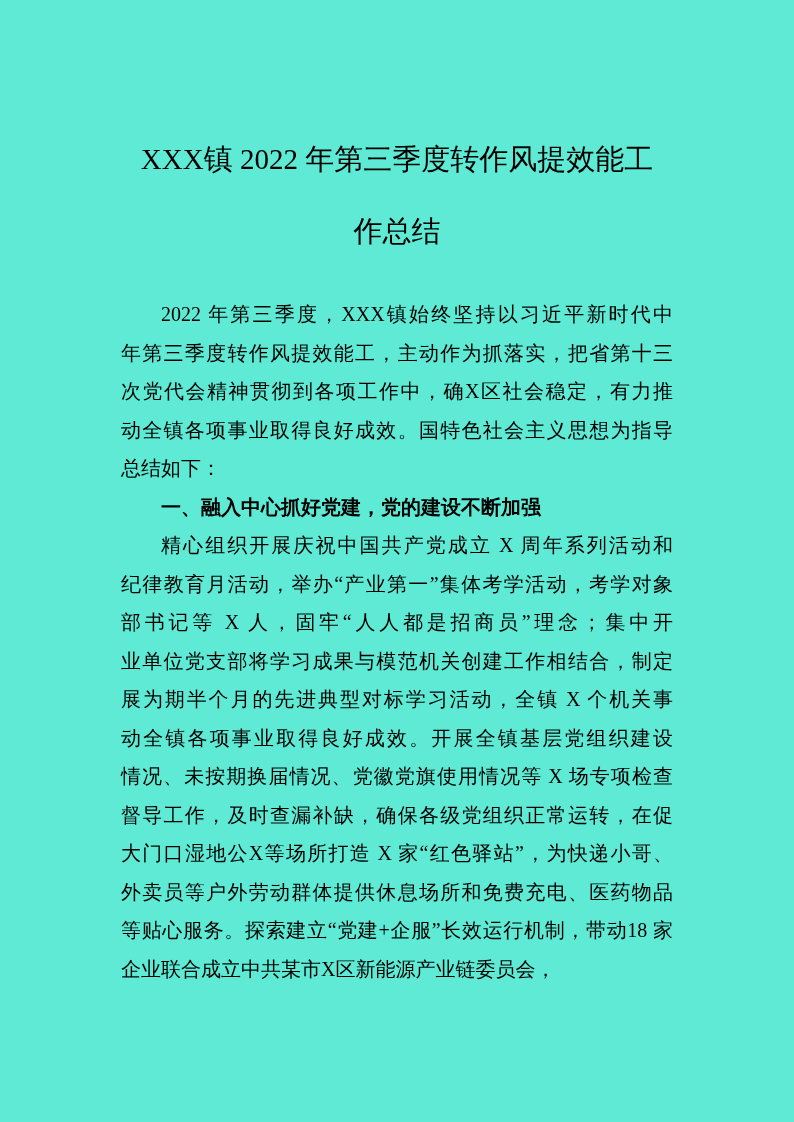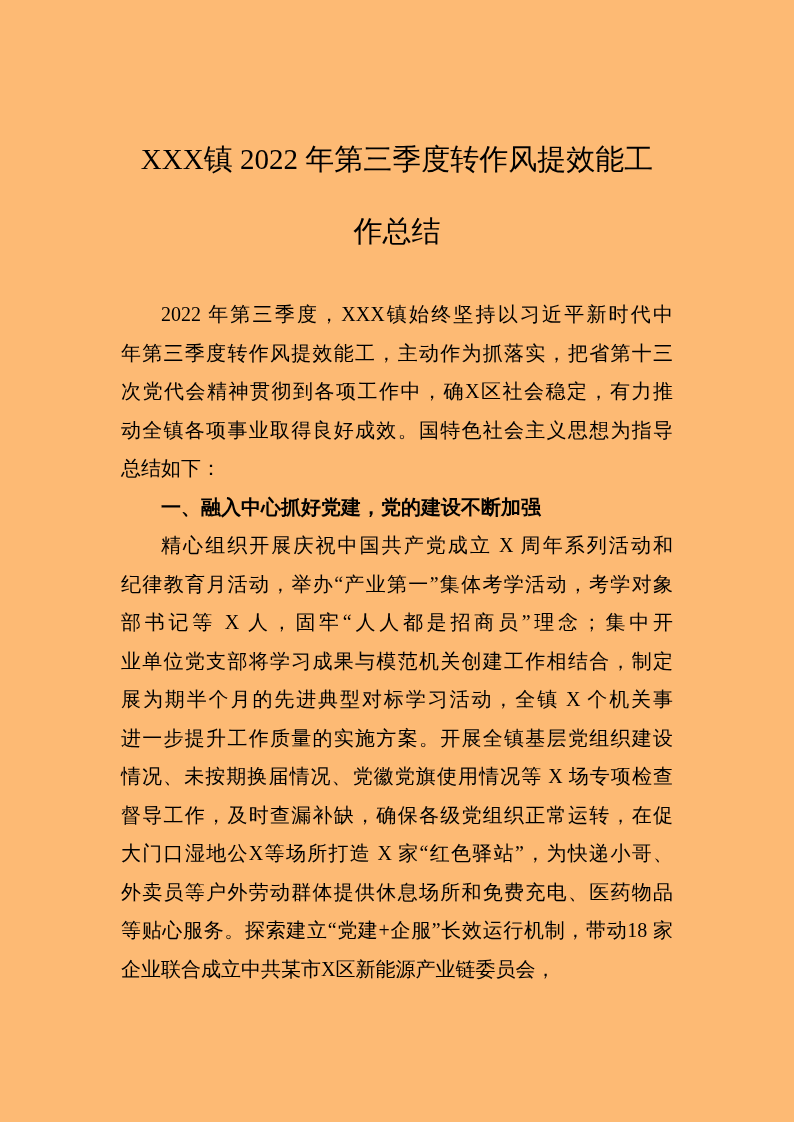--- a/index.html
+++ b/index.html
@@ -4,21 +4,21 @@
 <style>
   html, body {
     margin: 0;
     padding: 0;
     background: #ffffff;
   }
   .page {
     position: relative;
     width: 794px;
     height: 1122px;
-    background: #fdba74;
+    background: #5eead4;
     color: #000000;
     overflow: hidden;
   }
   .content {
     position: absolute;
     left: 121px;
     top: 123px;
     width: 552px;
   }
   .doc-title {
@@ -69,21 +69,21 @@
         </div>
         <div class="block heading">
           <div class="line first end">一、融入中心抓好党建，党的建设不断加强</div>
         </div>
         <div class="block paragraph">
           <div class="line first">精心组织开展庆祝中国共产党成立 X 周年系列活动和</div>
           <div class="line">纪律教育月活动，举办“产业第一”集体考学活动，考学对象</div>
           <div class="line">部书记等 X 人，固牢“人人都是招商员”理念；集中开</div>
           <div class="line">业单位党支部将学习成果与模范机关创建工作相结合，制定</div>
           <div class="line">展为期半个月的先进典型对标学习活动，全镇 X 个机关事</div>
-          <div class="line">进一步提升工作质量的实施方案。开展全镇基层党组织建设</div>
+          <div class="line">动全镇各项事业取得良好成效。开展全镇基层党组织建设</div>
           <div class="line">情况、未按期换届情况、党徽党旗使用情况等 X 场专项检查</div>
           <div class="line">督导工作，及时查漏补缺，确保各级党组织正常运转，在促</div>
           <div class="line">大门口湿地公X等场所打造 X 家“红色驿站”，为快递小哥、</div>
           <div class="line">外卖员等户外劳动群体提供休息场所和免费充电、医药物品</div>
           <div class="line">等贴心服务。探索建立“党建+企服”长效运行机制，带动18 家</div>
           <div class="line end">企业联合成立中共某市X区新能源产业链委员会，</div>
         </div>
       </div>
   </div>
 </div>

